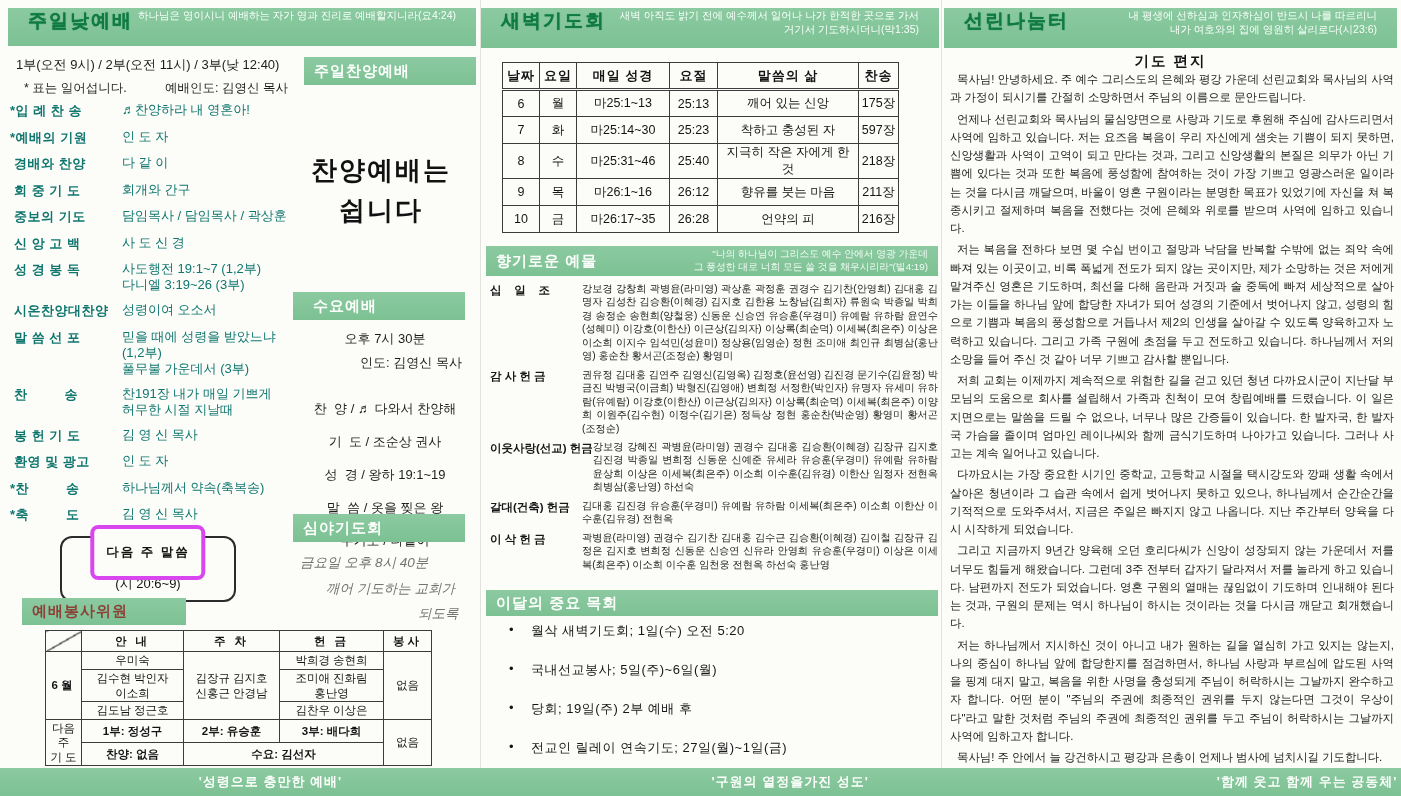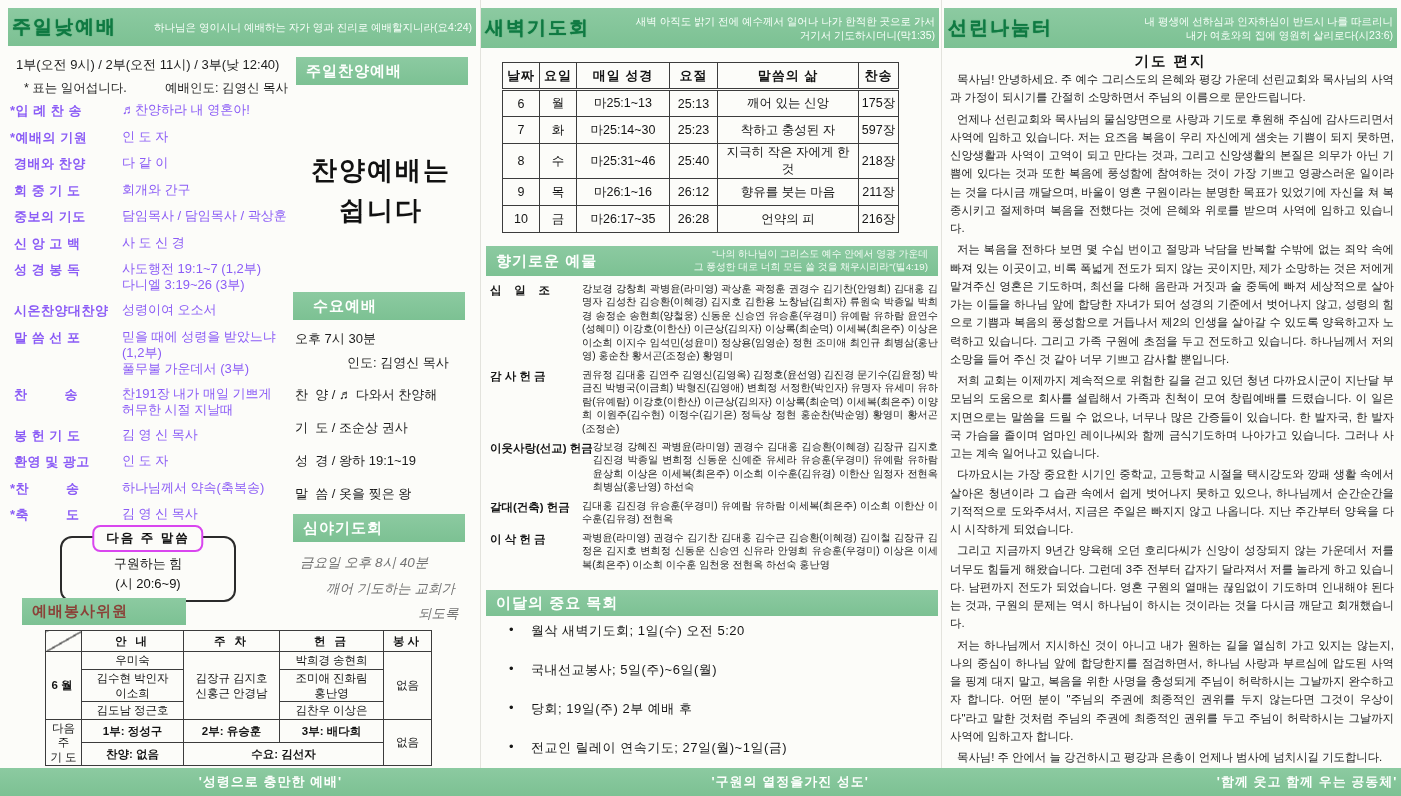--- a/index.html
+++ b/index.html
@@ -3,56 +3,56 @@
 <meta charset="utf-8">
 <style>
   * { margin:0; padding:0; box-sizing:border-box; }
   html,body { background:#e9e9e6; }
   body { font-family:"Liberation Sans","DejaVu Sans",sans-serif; }
   .page { position:relative; width:1401px; height:796px; background:#fcfcf9; overflow:hidden; }
 
   .fold { position:absolute; top:0; bottom:0; width:1px; background:#e3e3dd; }
 
   
-  .hbar { position:absolute; background:linear-gradient(#8ccaa1,#7cc193); display:flex; align-items:center; padding:0 4px; }
+  .hbar { position:absolute; background:linear-gradient(#8ccaa1,#7cc193); display:flex; padding:0 20px; }
   .hbar-title { font-size:19px; font-weight:bold; color:#0f7a42; letter-spacing:2px; text-shadow:0 0 1px #0f7a42; white-space:nowrap; }
   .hbar-verse { margin-left:auto; text-align:right; color:#f7fff9; font-size:10.5px; line-height:1.35; white-space:pre-line; }
 
   
   .sbar { position:absolute; background:linear-gradient(#8ccaa1,#7cc193); display:flex; align-items:center; padding:0 10px; }
   .sbar .t { font-size:15px; font-weight:bold; color:#fdfffd; letter-spacing:1px; white-space:nowrap; }
   .sbar .t.dark { color:#8a4238; }
   .sbar .q { margin-left:auto; text-align:right; color:#f2fbf4; font-size:9.8px; line-height:1.3; white-space:pre-line; }
 
   
   .sun-head { position:absolute; left:16px; top:56px; width:272px; font-size:13px; color:#1c1c1c; }
   .sun-head .sched { letter-spacing:0; margin-bottom:6px; }
   .sun-note-row { display:flex; justify-content:space-between; font-size:12.5px;margin-left:8px; }
   .sun-list { position:absolute; left:10px; top:102px; width:282px; }
-  .sun-item { display:flex; margin-bottom:8.5px; font-size:13px; color:#8b5cf6; }
+  .sun-item { display:flex; margin-bottom:8.5px; font-size:13px; color:#0f766e; }
   .sun-item .lab { flex:0 0 112px; white-space:pre; font-weight:600; letter-spacing:0.5px; }
   .sun-item .val { flex:1; white-space:pre-line; line-height:1.25; }
 
   .ml { white-space:pre-line; }
 
   
   .nextweek { position:absolute; left:60px; top:536px; width:176px; height:66px; border:2px solid #2b2b2b; border-radius:12px; background:#fcfcf9; text-align:center; padding-top:16px; font-size:13px; line-height:1.5; color:#111; }
-  .nextweek .tab { position:absolute; top:-13px; left:50%; transform:translateX(-50%); border:2px solid #d946ef; border-radius:8px; background:#fcfcf9; font-size:12.5px; font-weight:bold; padding:2px 12px; white-space:nowrap; letter-spacing:2px; }
+  .nextweek .tab { position:absolute; top:-13px; left:50%; transform:translateX(-50%); border:4px solid #d946ef; border-radius:8px; background:#fcfcf9; font-size:12.5px; font-weight:bold; padding:14px 12px; white-space:nowrap; letter-spacing:2px; }
 
   
   .ctable { position:absolute; left:45px; top:630px; border-collapse:collapse; table-layout:fixed; font-size:11.5px; color:#141414; }
   .ctable td { border:1px solid #3c3c3c; text-align:center; vertical-align:middle; padding:1px 2px; line-height:1.25; }
   .ctable .hd { font-weight:bold; letter-spacing:3px;text-align:center; }
   .ctable .diag { background:linear-gradient(to bottom right, transparent calc(50% - 0.7px), #555 calc(50% - 0.7px), #555 calc(50% + 0.7px), transparent calc(50% + 0.7px)); }
 
   
   .notice-big { position:absolute; left:295px; top:150px; width:172px; text-align:center; font-size:26px; font-weight:bold; color:#111; line-height:1.55; white-space:pre-line; letter-spacing:2px; }
-  .wed-box { position:absolute; left:295px; top:330px; width:180px; font-size:13px; color:#1c1c1c; }
+  .wed-box { position:absolute; left:295px; top:330px; width:180px; font-size:13px; color:#1c1c1c;text-align:center; }
   .wed-box .time { margin-bottom:6px; }
-  .wed-box .leader { padding-left:52px; margin-bottom:14px; }
+  .wed-box .leader { padding-left:52px; margin-bottom:28px; }
   .wed-box .wline { margin-bottom:15px; white-space:pre; }
   .mid-box { position:absolute; left:300px; top:550px; width:180px; font-size:13.5px; color:#737373; line-height:1.9;font-style:italic; }
   .mid-box .l2 { padding-left:26px; }
   .mid-box .l3 { padding-left:118px; }
 
   
   .dtable { position:absolute; left:502px; top:62px; border-collapse:collapse; table-layout:fixed; color:#141414; }
   .dtable td { border:1px solid #3c3c3c; text-align:center; vertical-align:middle; height:27px; font-size:12.5px; padding:0 1px; }
   .dtable tr.head td { font-weight:bold; font-size:13px; border-bottom:3px double #3c3c3c; letter-spacing:1px; }
 
@@ -214,21 +214,21 @@
       <td class="hd" style="letter-spacing:0">3부: 배다희</td>
       <td rowspan="2">없음</td>
     </tr>
     <tr style="height:20px">
       <td class="hd" style="letter-spacing:0">찬양: 없음</td>
       <td colspan="2" class="hd" style="letter-spacing:0">수요: 김선자</td>
     </tr>
   </tbody>
     </table>
 
-  <div class="sbar" style="left:296px; top:57px; width:172px; height:28px;">
+  <div class="sbar" style="left:304px; top:57px; width:172px; height:28px;">
     <span class="t">주일찬양예배</span>
   </div>
   <div class="notice-big">찬양예배는
 쉽니다</div>
 
   <div class="sbar" style="left:293px; top:292px; width:172px; height:28px;padding-left:20px;">
     <span class="t">수요예배</span>
   </div>
   <div class="wed-box">
     <div class="time">오후 7시 30분</div>

